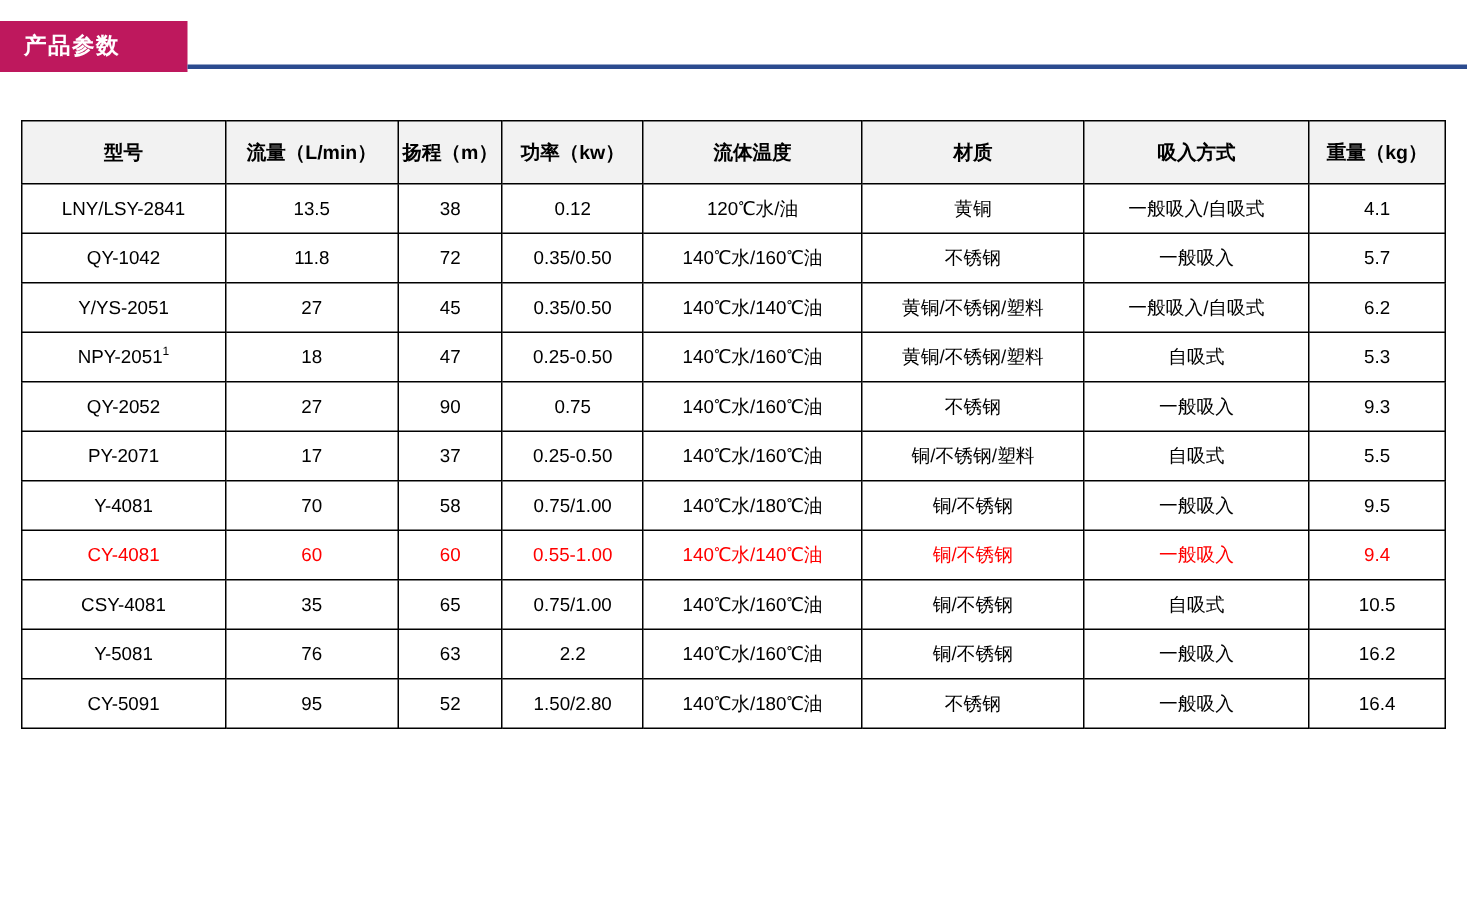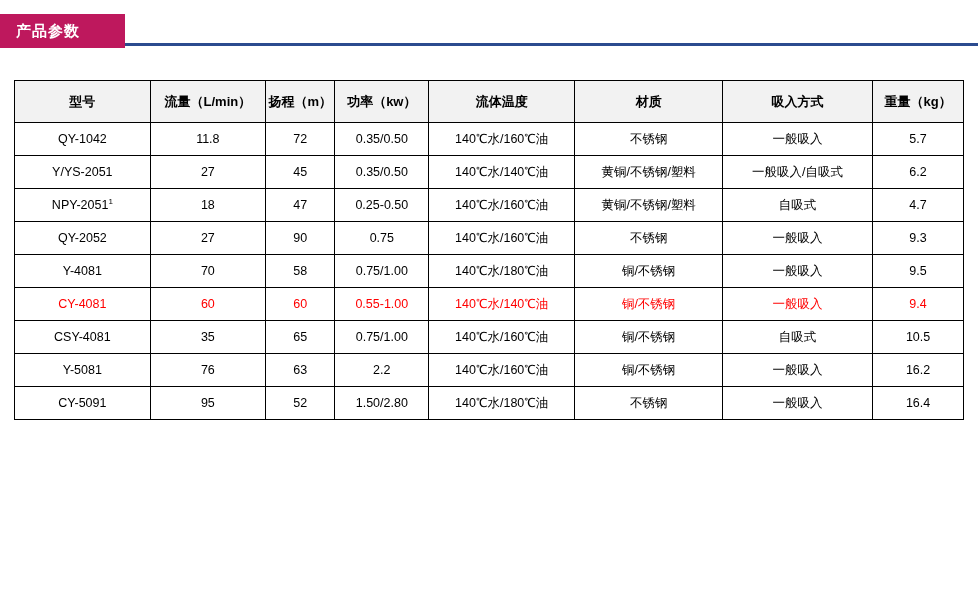--- a/index.html
+++ b/index.html
@@ -133,20 +133,30 @@
           <th>扬程（m）</th>
           <th>功率（kw）</th>
           <th>流体温度</th>
           <th>材质</th>
           <th>吸入方式</th>
           <th>重量（kg）</th>
         </tr>
       </thead>
       <tbody id="spec-body">
           <tr>
+            <td>LNY/LSY-2841</td>
+            <td>13.5</td>
+            <td>38</td>
+            <td>0.12</td>
+            <td>120℃水/油</td>
+            <td>黄铜</td>
+            <td>一般吸入/自吸式</td>
+            <td>4.1</td>
+          </tr>
+          <tr>
             <td>QY-1042</td>
             <td>11.8</td>
             <td>72</td>
             <td>0.35/0.50</td>
             <td>140℃水/160℃油</td>
             <td>不锈钢</td>
             <td>一般吸入</td>
             <td>5.7</td>
           </tr>
           <tr>
@@ -160,31 +170,41 @@
             <td>6.2</td>
           </tr>
           <tr>
             <td>NPY-2051<sup>1</sup></td>
             <td>18</td>
             <td>47</td>
             <td>0.25-0.50</td>
             <td>140℃水/160℃油</td>
             <td>黄铜/不锈钢/塑料</td>
             <td>自吸式</td>
-            <td>4.7</td>
+            <td>5.3</td>
           </tr>
           <tr>
             <td>QY-2052</td>
             <td>27</td>
             <td>90</td>
             <td>0.75</td>
             <td>140℃水/160℃油</td>
             <td>不锈钢</td>
             <td>一般吸入</td>
             <td>9.3</td>
+          </tr>
+          <tr>
+            <td>PY-2071</td>
+            <td>17</td>
+            <td>37</td>
+            <td>0.25-0.50</td>
+            <td>140℃水/160℃油</td>
+            <td>铜/不锈钢/塑料</td>
+            <td>自吸式</td>
+            <td>5.5</td>
           </tr>
           <tr>
             <td>Y-4081</td>
             <td>70</td>
             <td>58</td>
             <td>0.75/1.00</td>
             <td>140℃水/180℃油</td>
             <td>铜/不锈钢</td>
             <td>一般吸入</td>
             <td>9.5</td>

